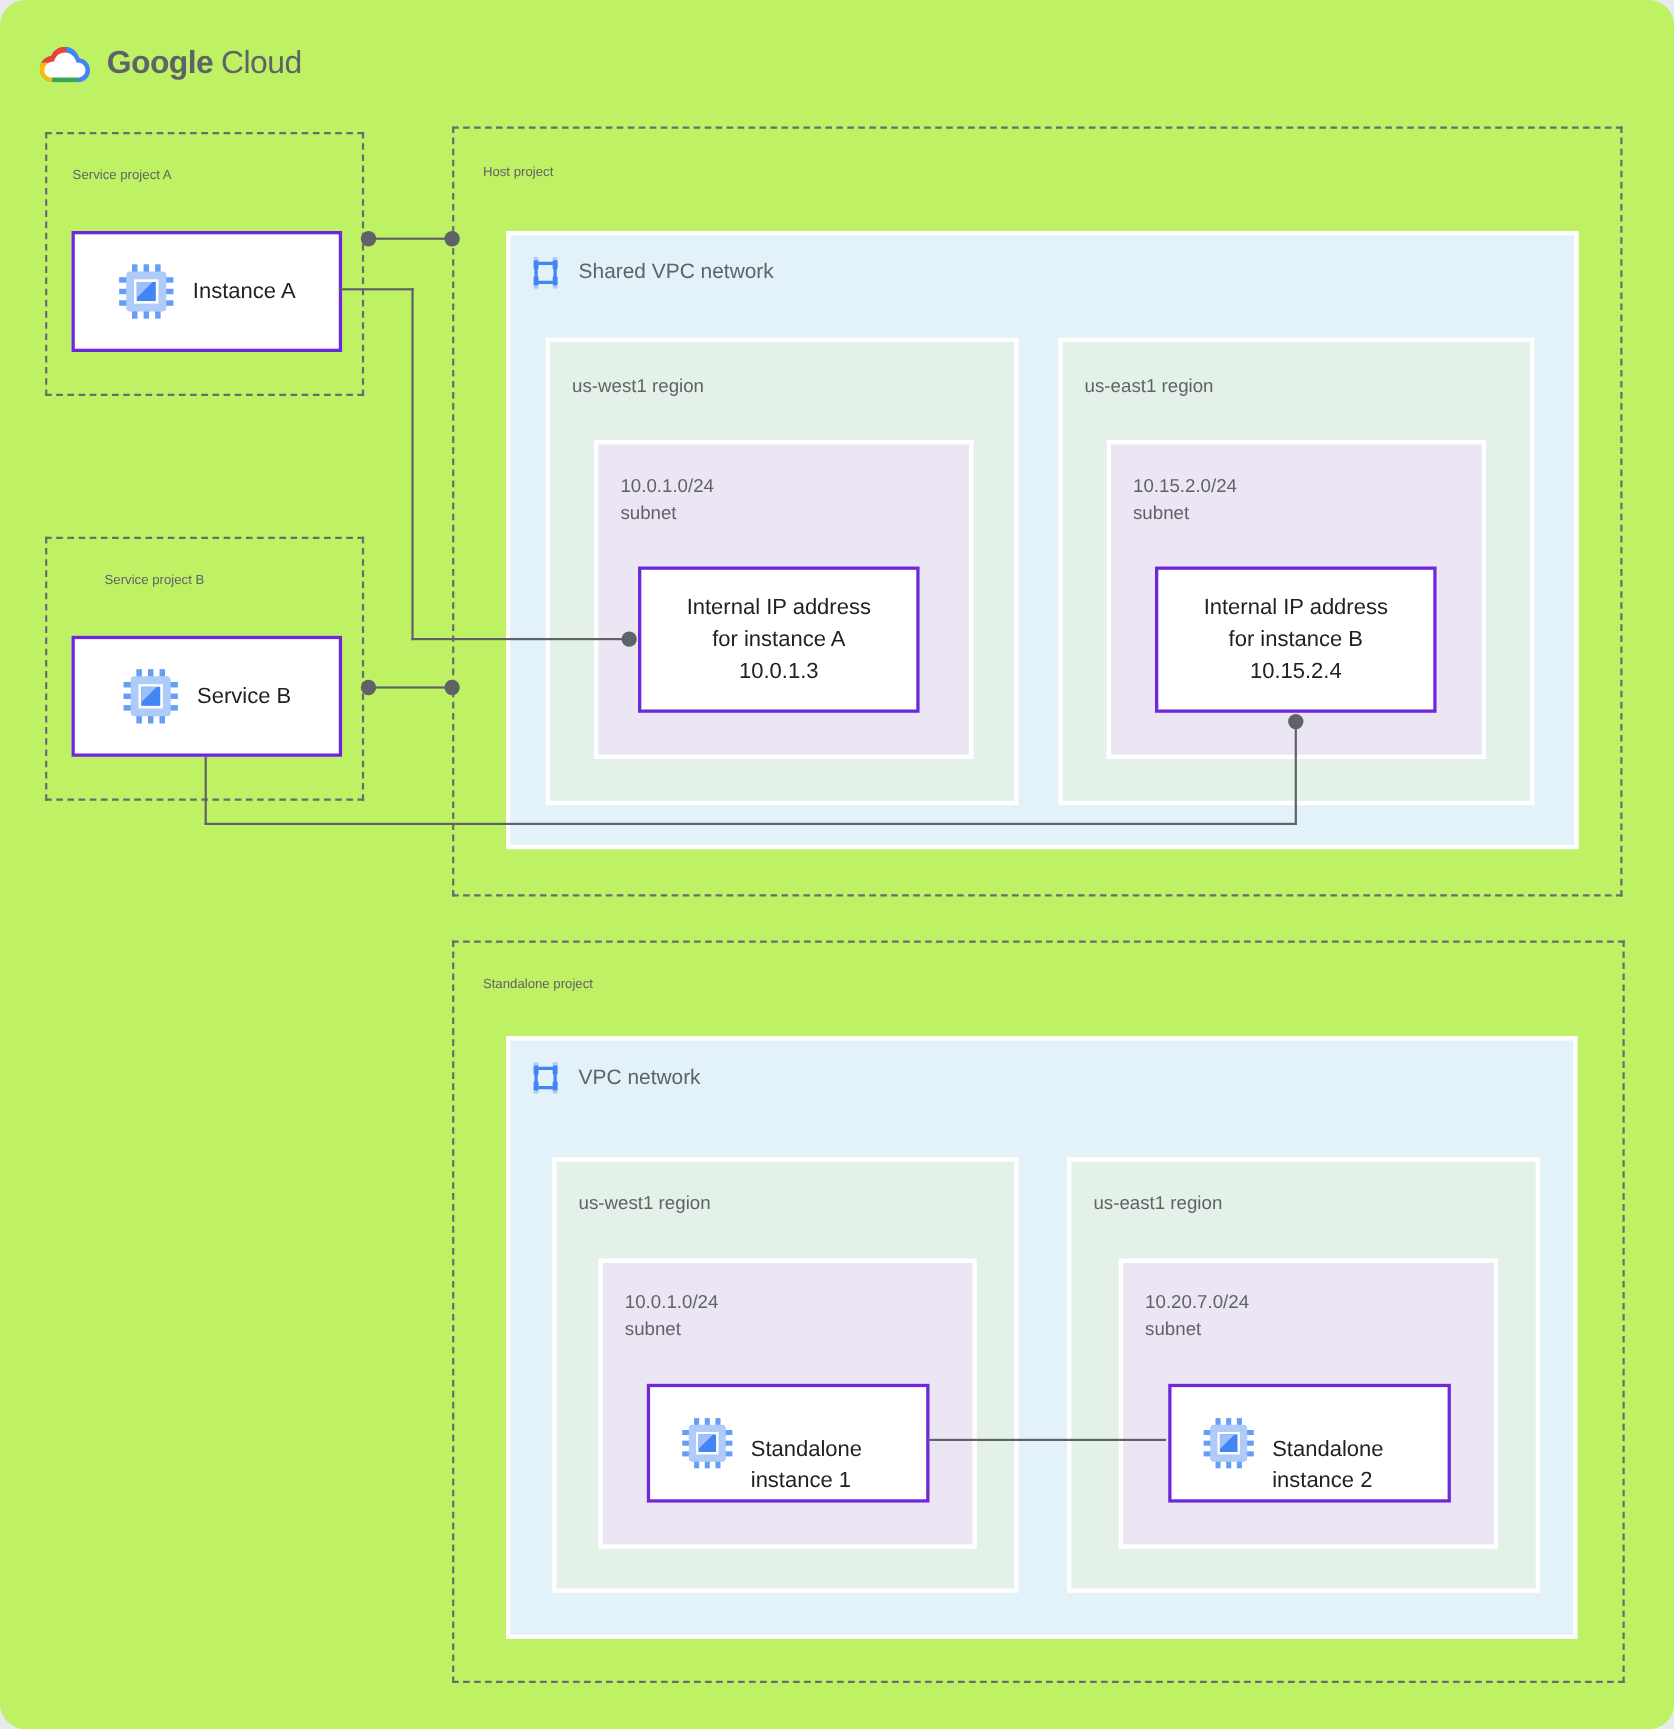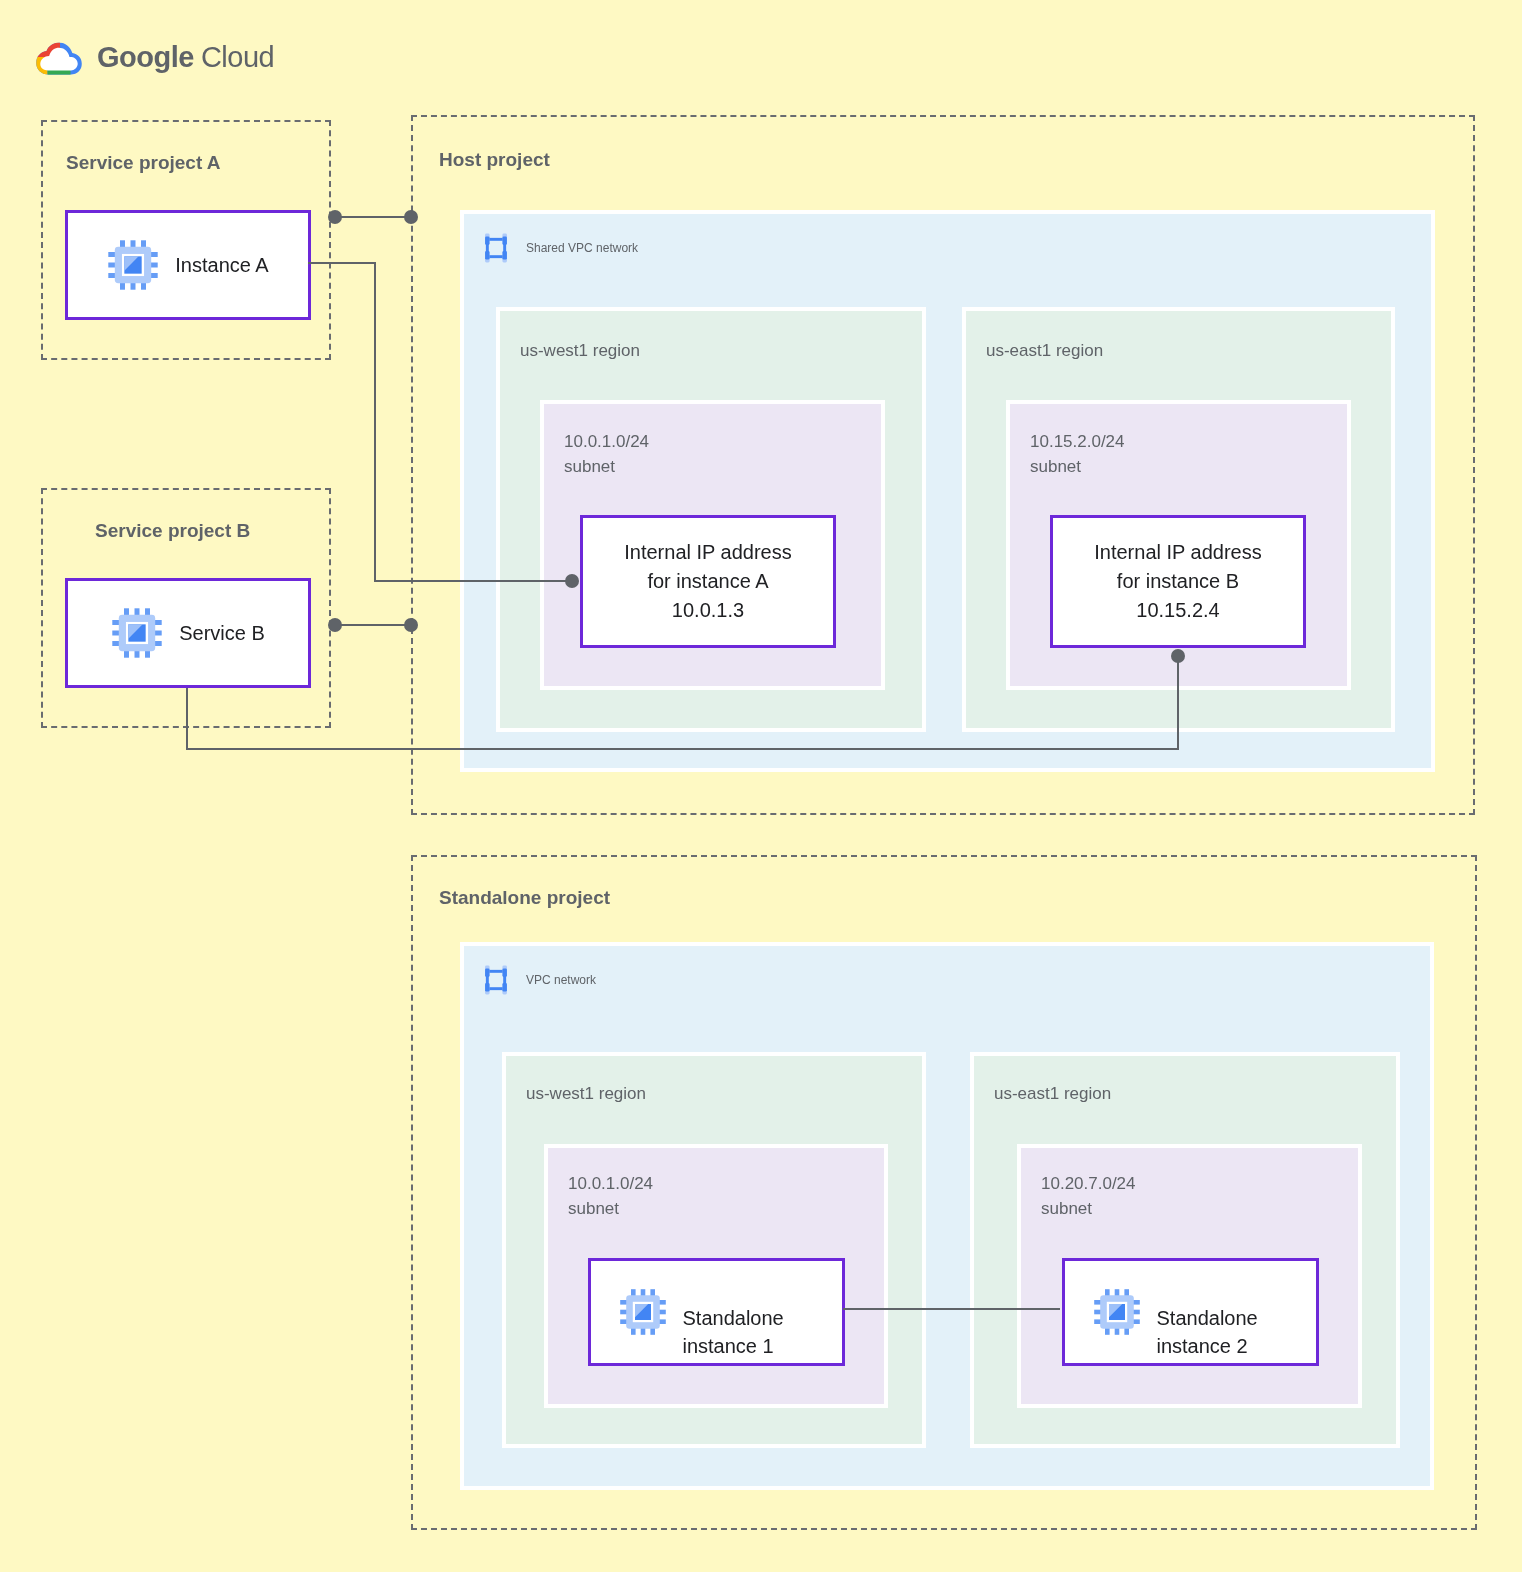--- a/index.html
+++ b/index.html
@@ -1,31 +1,31 @@
 <!DOCTYPE html>
 <html><head>
 <meta charset="utf-8">
 <style>
   html,body{margin:0;padding:0;background:#e8eaed;}
   .canvas{
-    position:relative;width:1522px;height:1572px;background:#fef9c3;overflow:hidden;
-    font-family:"Liberation Sans","DejaVu Sans",sans-serif;color:#202124;
+    position:relative;width:1522px;height:1572px;background:#bef264;overflow:hidden;
+    font-family:"Liberation Sans","DejaVu Sans",sans-serif;color:#202124;border-radius:23px;
   }
   .abs{position:absolute;box-sizing:border-box;}
   
   .logo{display:flex;align-items:center;gap:12px;}
   .logo-text{font-size:29px;color:#5f6368;letter-spacing:-0.5px;}
   .logo-text .g{font-weight:700;}
   .logo-text .c{font-weight:400;margin-left:7px;}
   
   .dashed-box{border:2px dashed #696c70;background:transparent;}
-  .proj-label{font-size:19px;color:#5f6368;font-weight:bold;}
+  .proj-label{font-size:12px;color:#5f6368;}
   
   .net-box{background:#e3f1f9;border:4px solid #ffffff;}
-  .net-head{display:flex;align-items:center;gap:14px;font-size:12px;color:#5f6368;}
+  .net-head{display:flex;align-items:center;gap:14px;font-size:19px;color:#5f6368;}
   .region{background:#e3f1e9;border:4px solid #ffffff;}
   .region-label{font-size:17px;color:#5f6368;}
   .subnet{background:#ece6f4;border:4px solid #ffffff;}
   .subnet-label{font-size:17px;color:#5f6368;line-height:1.45;}
   
   .card{background:#ffffff;border:3px solid #6d28d9;display:flex;align-items:center;justify-content:center;}
   .inst-card{gap:16px;}
   .inst-label{font-size:20px;color:#202124;}
   .inst-label.wrap{width:132px;line-height:1.4;margin-top:40px;}
   .ip-card{flex-direction:column;text-align:center;font-size:20px;line-height:1.45;color:#202124;}

